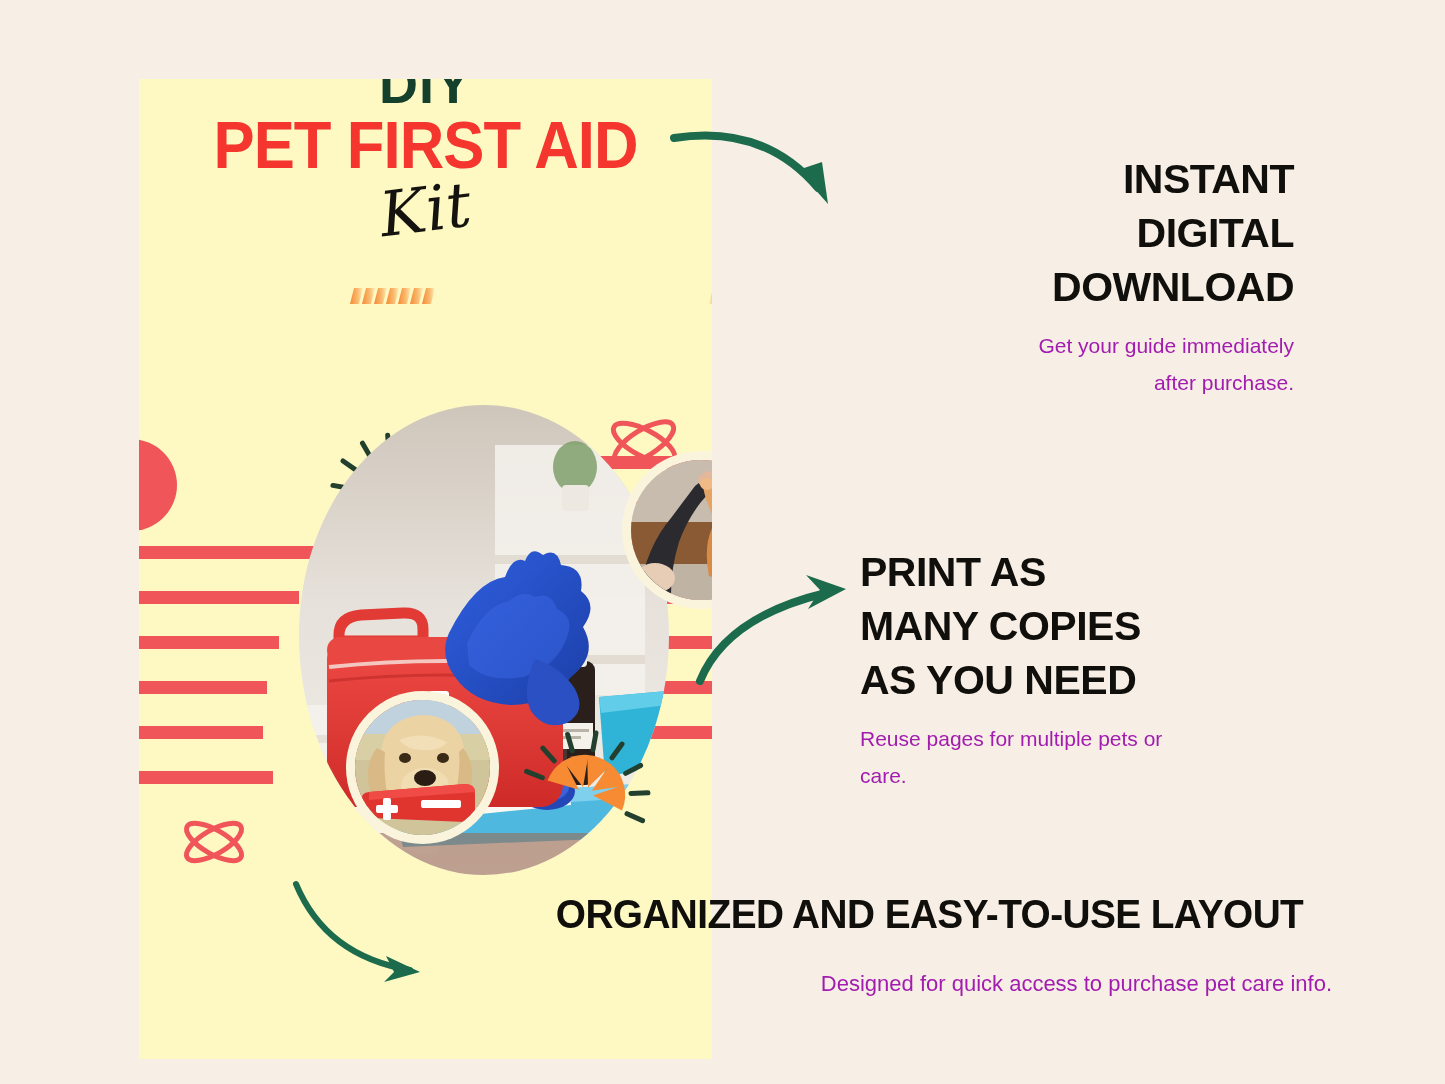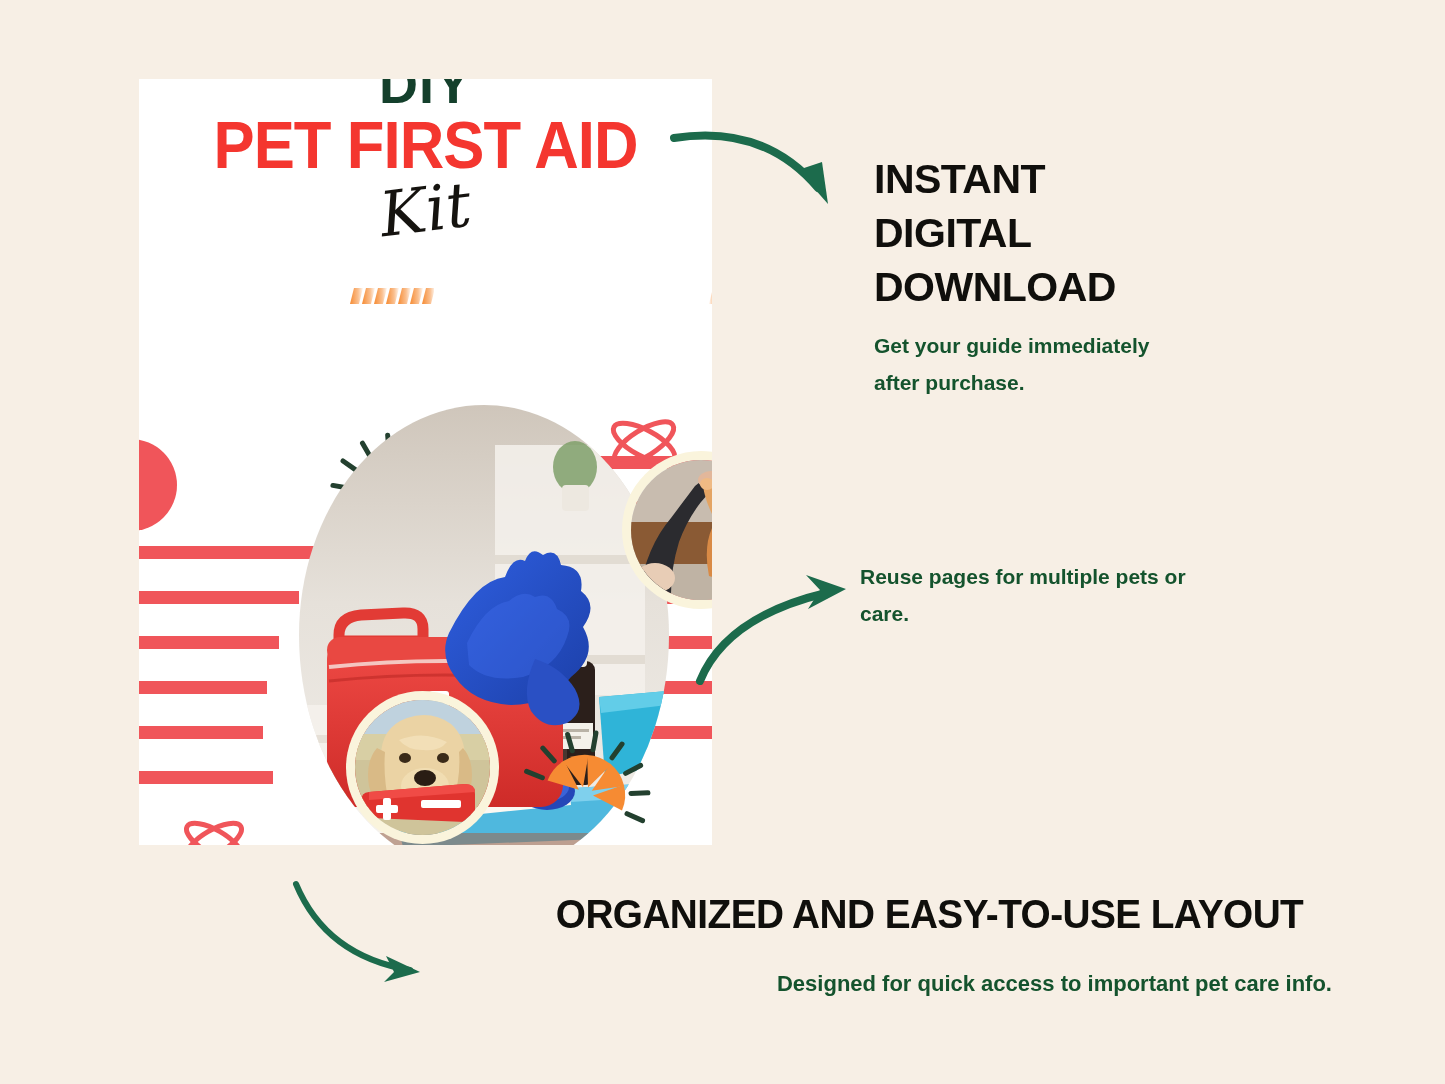--- a/index.html
+++ b/index.html
@@ -14,22 +14,22 @@
     overflow: hidden;
     font-family: "Liberation Sans", sans-serif;
   }
 
   
   #listing-card {
     position: absolute;
     left: 139px;
     top: 79px;
     width: 573px;
-    height: 766px;
-    background: #ffffff;
+    height: 980px;
+    background: #fef9c3;
     overflow: hidden;
   }
 
   
   .title-diy {
     position: absolute;
     left: 0; right: 0;
     top: -22px;
     text-align: center;
     font-size: 54px;
@@ -129,27 +129,26 @@
     font-weight: bold;
     letter-spacing: -0.5px;
     line-height: 1.32;
     color: #100F0C;
     margin: 0;
     white-space: pre-line;
   }
   .feature-body {
     font-size: 21px;
     line-height: 1.75;
-    color: #14532d;
+    color: #a21caf;
     margin: 14px 0 0 0;
     white-space: pre-line;
-    font-weight: bold;
-  }
-
-  #feature-instant { left: 874px; top: 152px; width: 420px; }
+  }
+
+  #feature-instant { left: 874px; top: 152px; width: 420px; text-align: right; }
   #feature-print   { left: 860px; top: 545px; width: 440px; }
 
   #feature-layout  { left: 372px; top: 888px; width: 960px; text-align: right; }
   #feature-layout .feature-heading {
     font-size: 40px;
     letter-spacing: -0.6px;
     transform: scaleX(0.97);
     transform-origin: left center;
   }
   #feature-layout .feature-body {
@@ -487,20 +486,23 @@
 
 <div class="feature" id="feature-instant">
   <h2 class="feature-heading">INSTANT
 DIGITAL
 DOWNLOAD</h2>
   <p class="feature-body">Get your guide immediately
 after purchase.</p>
 </div>
 
 <div class="feature" id="feature-print">
+  <h2 class="feature-heading">PRINT AS
+MANY COPIES
+AS YOU NEED</h2>
   <p class="feature-body">Reuse pages for multiple pets or
 care.</p>
 </div>
 
 <div class="feature" id="feature-layout">
   <h2 class="feature-heading">ORGANIZED AND EASY-TO-USE LAYOUT</h2>
-  <p class="feature-body">Designed for quick access to important pet care info.</p>
+  <p class="feature-body">Designed for quick access to purchase pet care info.</p>
 </div>
 
 </body></html>

